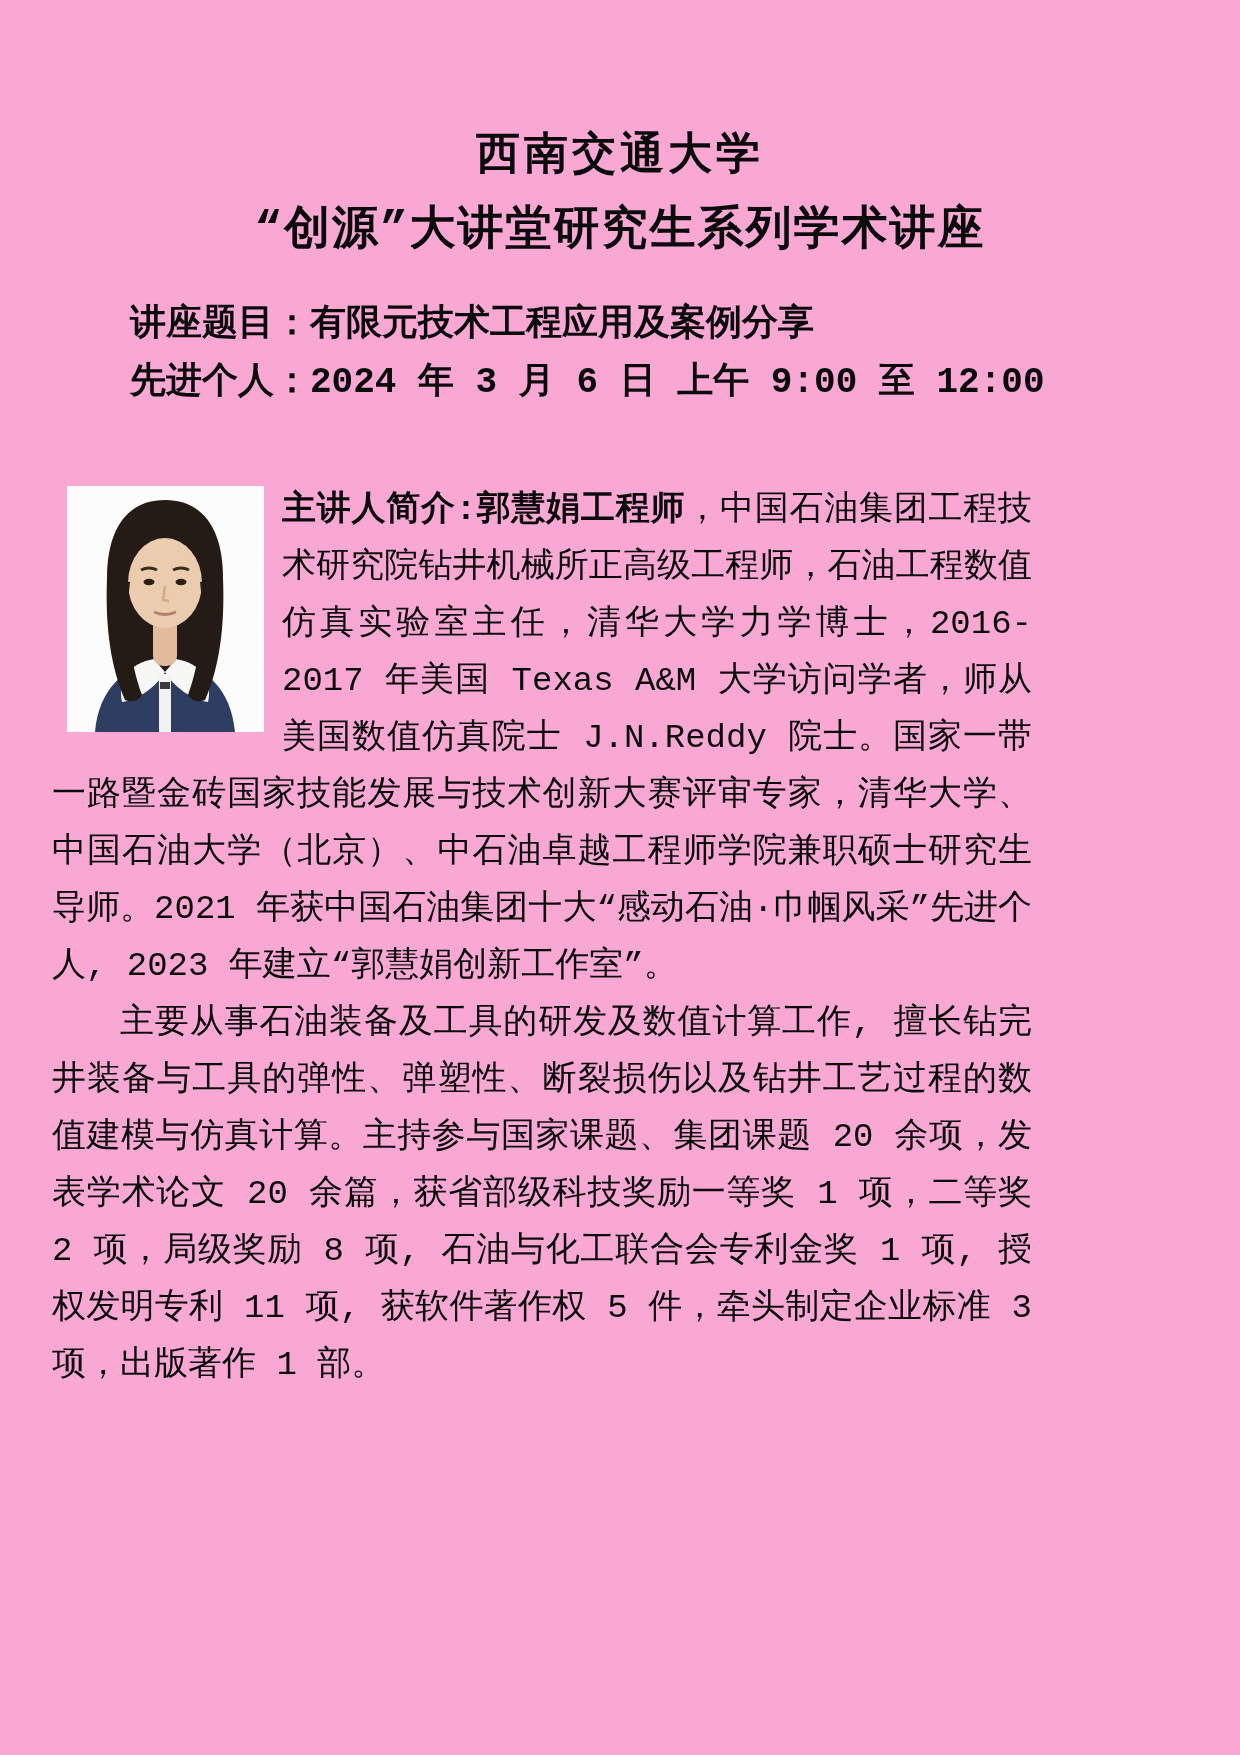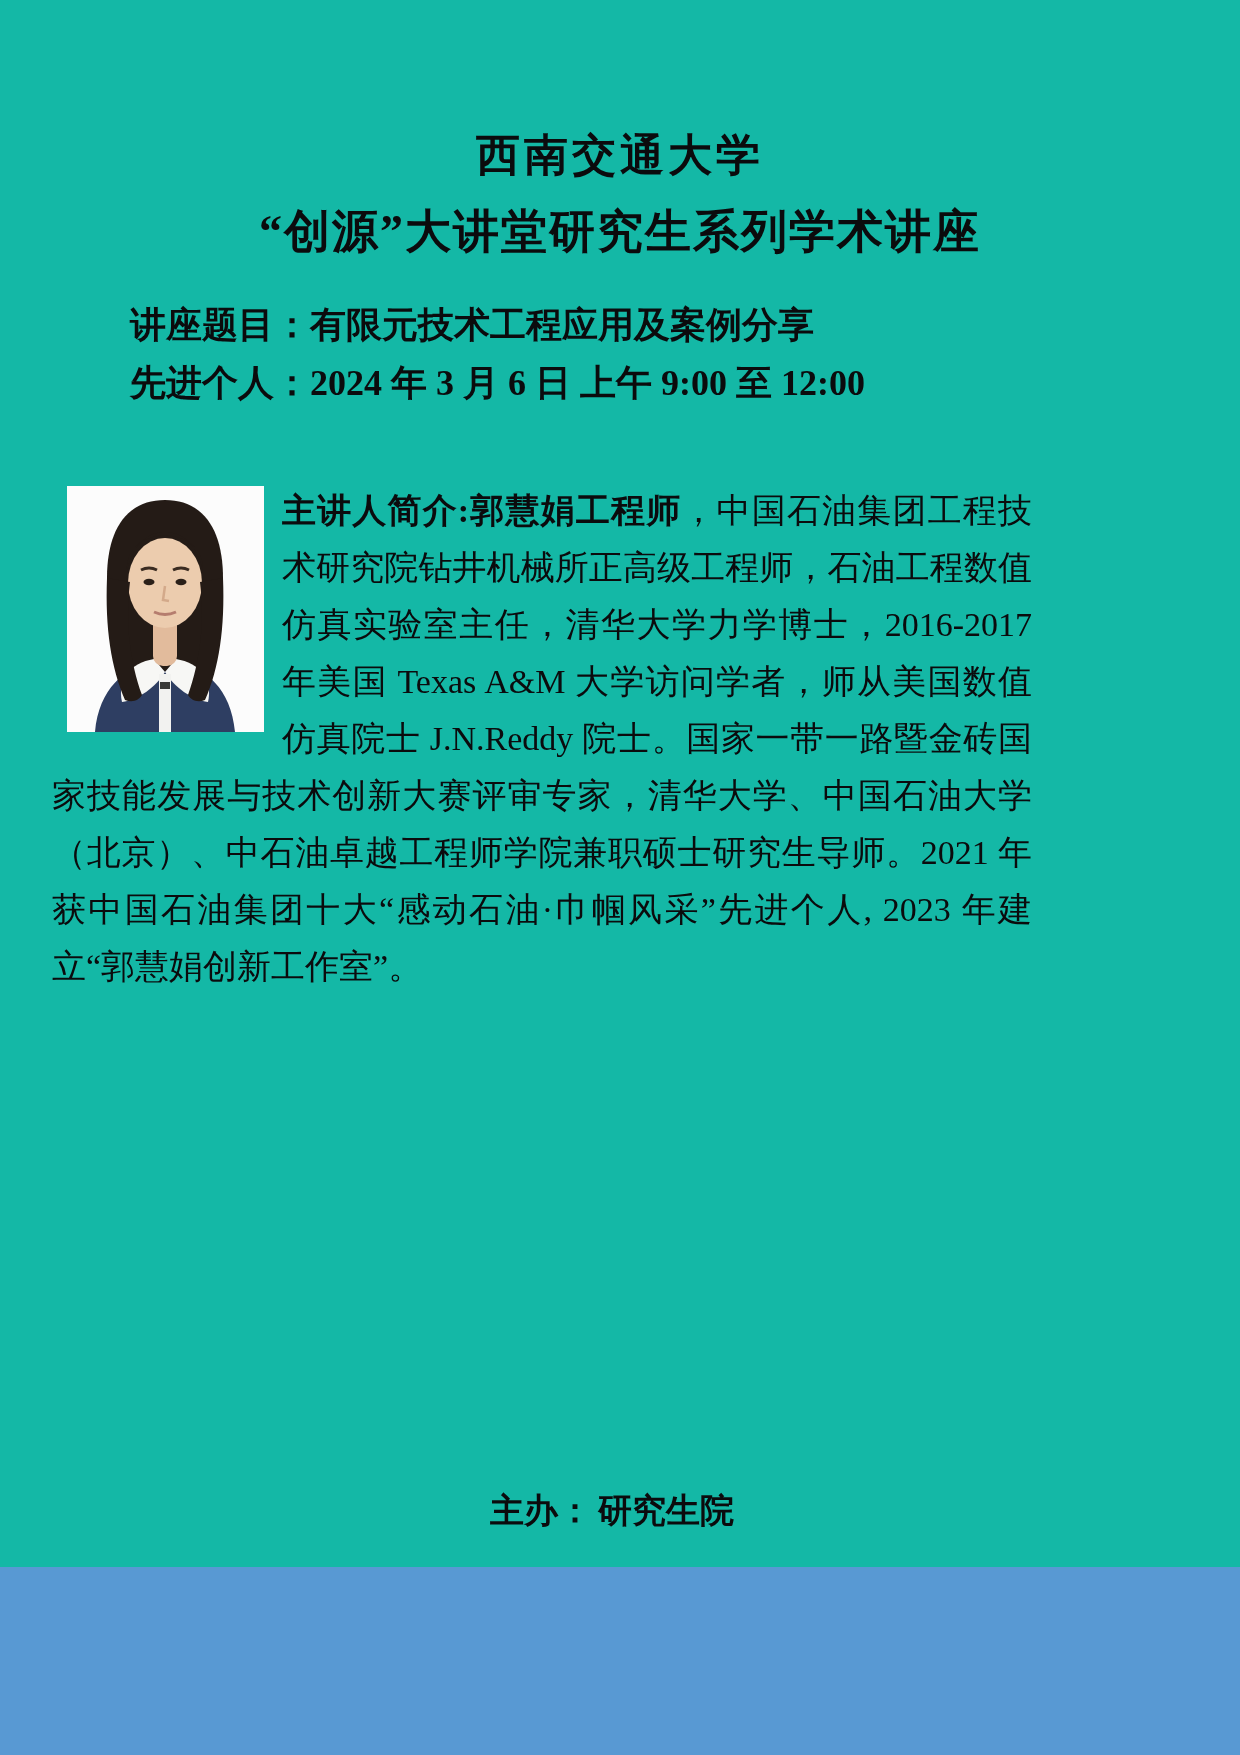--- a/index.html
+++ b/index.html
@@ -1,21 +1,21 @@
 <!DOCTYPE html>
 <html><head>
 <meta charset="utf-8">
 <style>
   html,body{margin:0;padding:0;background:#5899D3;}
   .page{
     position:relative;
-    width:1240px;height:1567px;
-    background:#14b8a6;
+    width:1240px;height:1755px;
+    background:#f9a8d4;
     color:#0b0b0d;
-    font-family:Liberation Serif, serif;
+    font-family:Liberation Mono, monospace;
     overflow:hidden;
   }
   .title1{
     padding-top:130px;
     text-align:center;
     font-size:44px;font-weight:bold;
     letter-spacing:4px;
     line-height:1.2;
   }
   .title2{
@@ -109,24 +109,17 @@
 
         <path d="M98 100 L96 114 L102 115" stroke="#d3a98a" stroke-width="2.5" fill="none"></path>
 
         <path d="M87 126 Q98 131 109 126" stroke="#b57d6e" stroke-width="3" fill="none"></path>
 
         <path d="M40 92 C38 142 44 182 58 214 C66 217 72 214 75 209 C63 176 58 136 63 96 Z" fill="#241b16"></path>
         <path d="M156 92 C158 142 152 182 138 214 C130 217 124 214 121 209 C133 176 138 136 133 96 Z" fill="#241b16"></path>
       </svg>
     </div>
     <p class="bio"><b>主讲人简介:郭慧娟工程师</b><span>，中国石油集团工程技术研究院钻井机械所正高级工程师，石油工程数值仿真实验室主任，清华大学力学博士，2016-2017 年美国 Texas A&amp;M 大学访问学者，师从美国数值仿真院士 J.N.Reddy 院士。国家一带一路暨金砖国家技能发展与技术创新大赛评审专家，清华大学、中国石油大学（北京）、中石油卓越工程师学院兼职硕士研究生导师。2021 年获中国石油集团十大“感动石油·巾帼风采”先进个人, 2023 年建立“郭慧娟创新工作室”。</span></p>
+    <p class="bio indent">主要从事石油装备及工具的研发及数值计算工作, 擅长钻完井装备与工具的弹性、弹塑性、断裂损伤以及钻井工艺过程的数值建模与仿真计算。主持参与国家课题、集团课题 20 余项，发表学术论文 20 余篇，获省部级科技奖励一等奖 1 项，二等奖 2 项，局级奖励 8 项, 石油与化工联合会专利金奖 1 项, 授权发明专利 11 项, 获软件著作权 5 件，牵头制定企业标准 3 项，出版著作 1 部。</p>
   </div>
 
-  <div class="footer">
-    <div class="footer-line">
-      <span class="flabel">主办：</span><span>研究生院</span>
-    </div>
-    <div class="footer-line">
-      <span class="flabel">承办：</span><span>轨道交通运载系统全国重点实验室</span>
-    </div>
-  </div>
 
 </div>
 
 </body></html>

